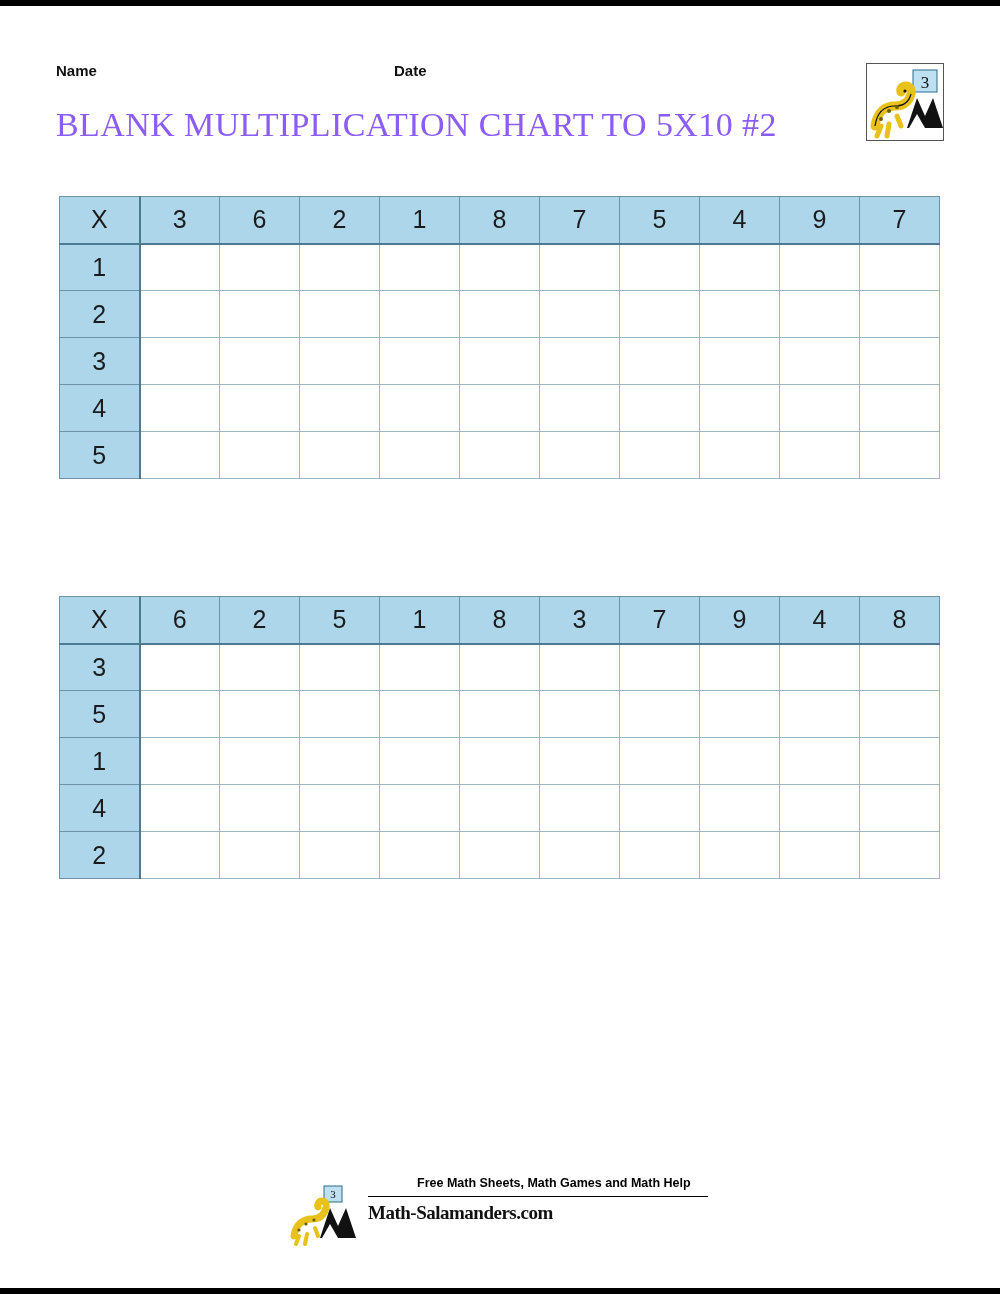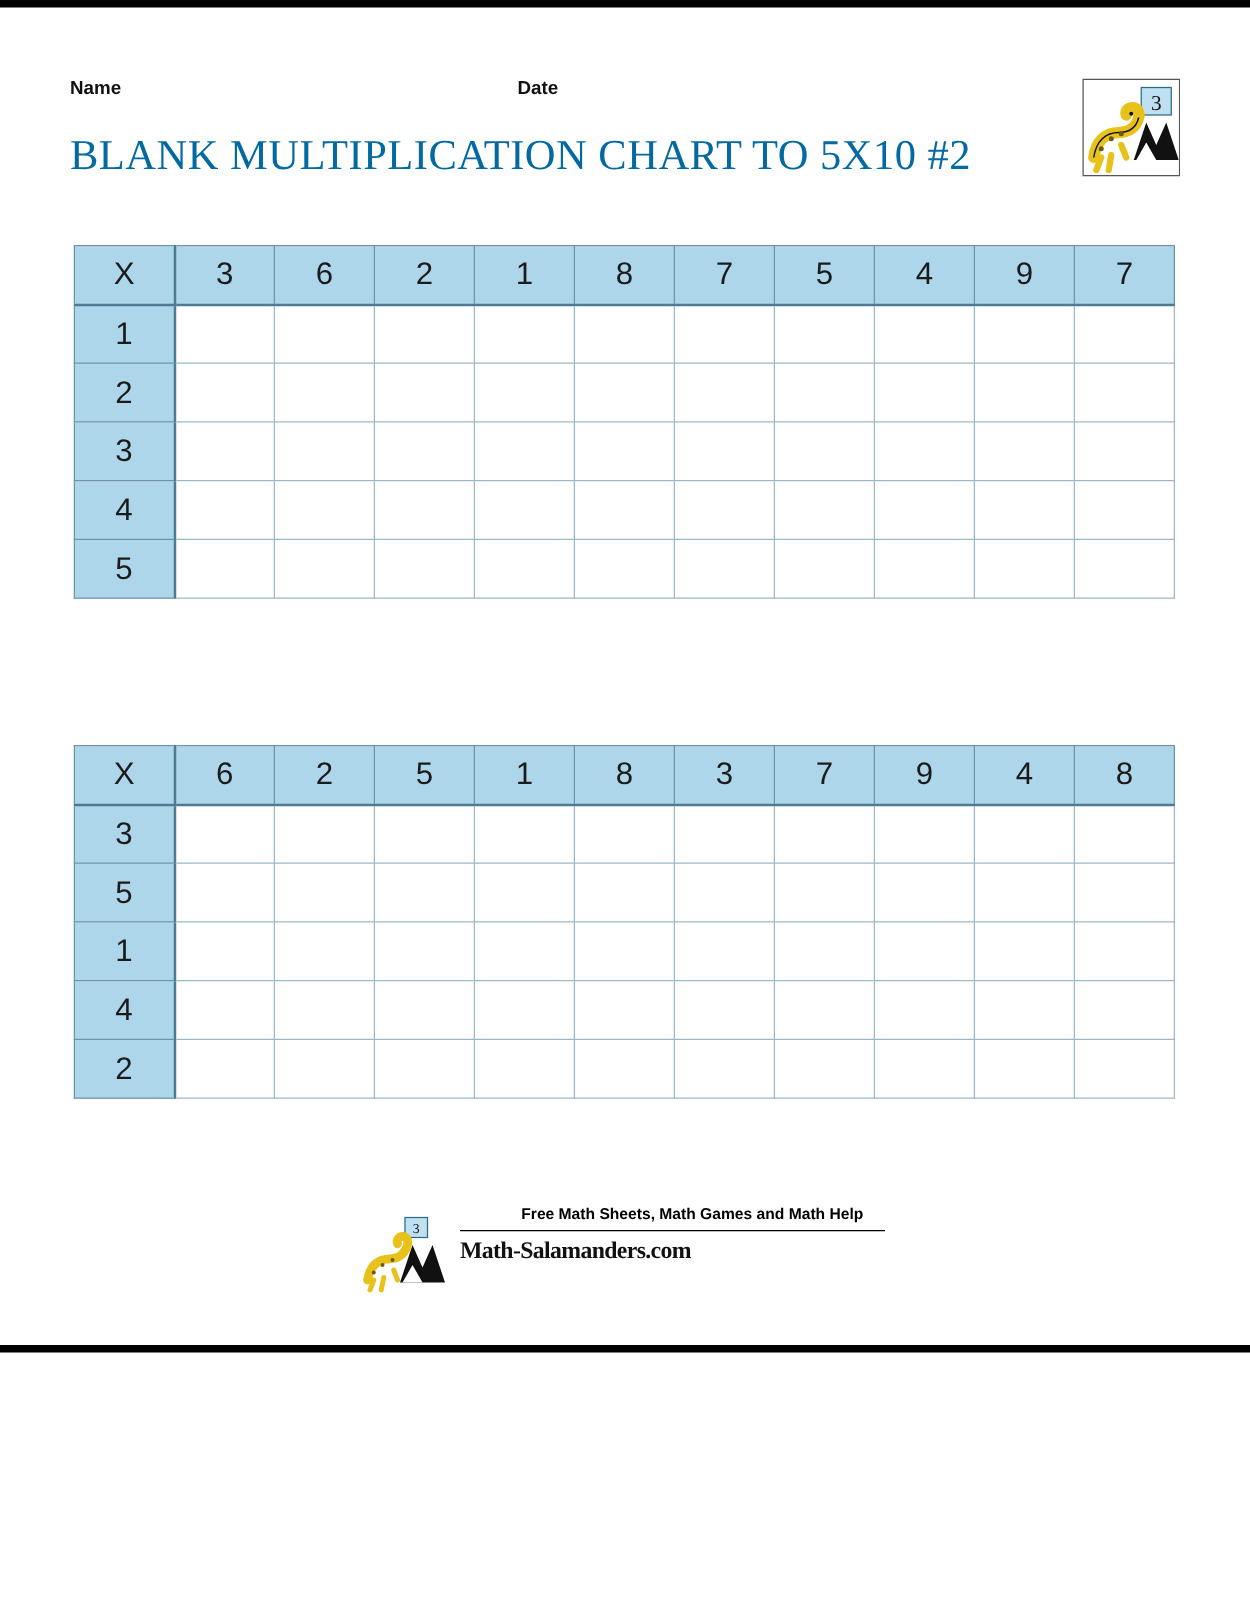--- a/index.html
+++ b/index.html
@@ -10,21 +10,21 @@
   body {
     width: 1000px;
     height: 1294px;
     font-family: "Liberation Sans", sans-serif;
     position: relative;
     overflow: hidden;
   }
   .page {
     position: relative;
     width: 1000px;
-    height: 1082px;
+    height: 1294px;
     box-sizing: border-box;
     border-top: 6px solid #000;
     border-bottom: 6px solid #000;
     background: #fff;
   }
   
   .header-fields {
     position: absolute;
     top: 56px;
     left: 56px;
@@ -34,34 +34,34 @@
   .field-name {
     position: absolute;
     left: 0;
     top: 0;
     font-size: 15px;
     font-weight: bold;
     color: #111;
   }
   .field-date {
     position: absolute;
-    left: 358px;
+    left: 338px;
     top: 0;
     font-size: 15px;
     font-weight: bold;
     color: #111;
   }
   .page-title {
     position: absolute;
     top: 100px;
     left: 56px;
     font-family: "Liberation Serif", serif;
     font-size: 34px;
     letter-spacing: 0.4px;
-    color: #0369a1;
+    color: #8b5cf6;
     white-space: nowrap;
   }
   
   .logo-box {
     position: absolute;
     top: 57px;
     right: 56px;
     width: 78px;
     height: 78px;
     border: 1px solid #555;

